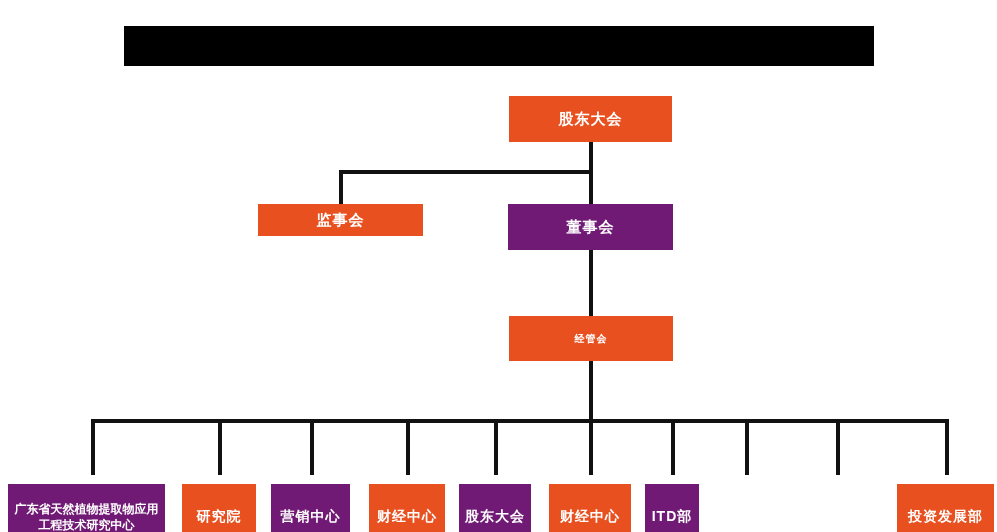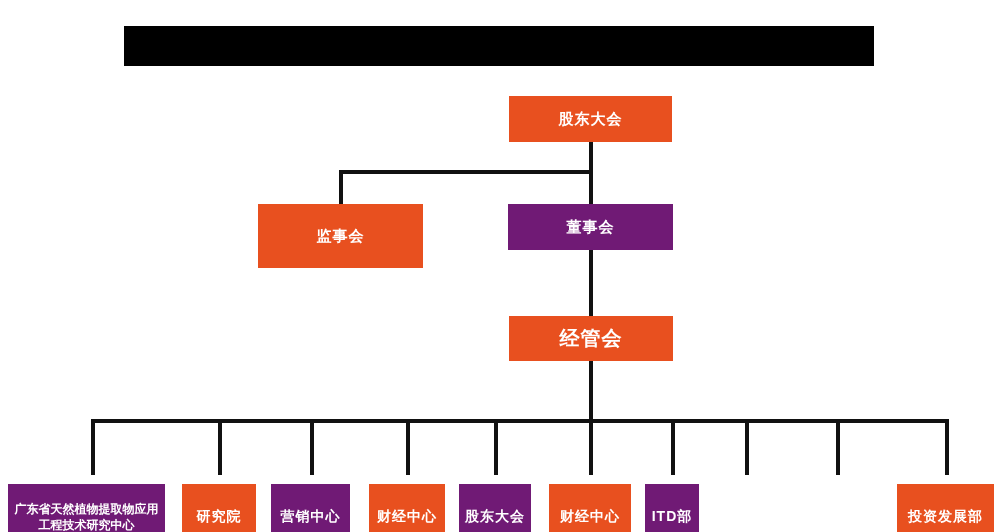--- a/index.html
+++ b/index.html
@@ -35,23 +35,23 @@
     color: #ffffff;
     font-weight: bold;
     z-index: 2;
     letter-spacing: 1px;
   }
   .primary { background: #E8501F; }
   .light   { background: #701a75; }
 
   
   .pos-root        { left: 505px; top:  92px; width: 163px; height: 46px; font-size: 15px; }
-  .pos-supervisory { left: 254px; top: 200px; width: 165px; height: 64px; font-size: 15px; }
+  .pos-supervisory { left: 254px; top: 200px; width: 165px; height: 32px; font-size: 15px; }
   .pos-board       { left: 504px; top: 200px; width: 165px; height: 46px; font-size: 15px; }
-  .pos-management  { left: 505px; top: 312px; width: 164px; height: 45px; font-size: 20px; }
+  .pos-management  { left: 505px; top: 312px; width: 164px; height: 45px; font-size: 10px; }
 
   
   .dept { top: 480px; height: 66px; font-size: 14px; }
   .pos-d0 { left:   4px; width: 157px; font-size: 12px; line-height: 1.35; padding: 2px 4px; letter-spacing: 0; }
   .pos-d1 { left: 178px; width:  74px; }
   .pos-d2 { left: 267px; width:  79px; }
   .pos-d3 { left: 365px; width:  76px; }
   .pos-d4 { left: 455px; width:  72px; }
   .pos-d5 { left: 545px; width:  82px; }
   .pos-d6 { left: 641px; width:  54px; }

